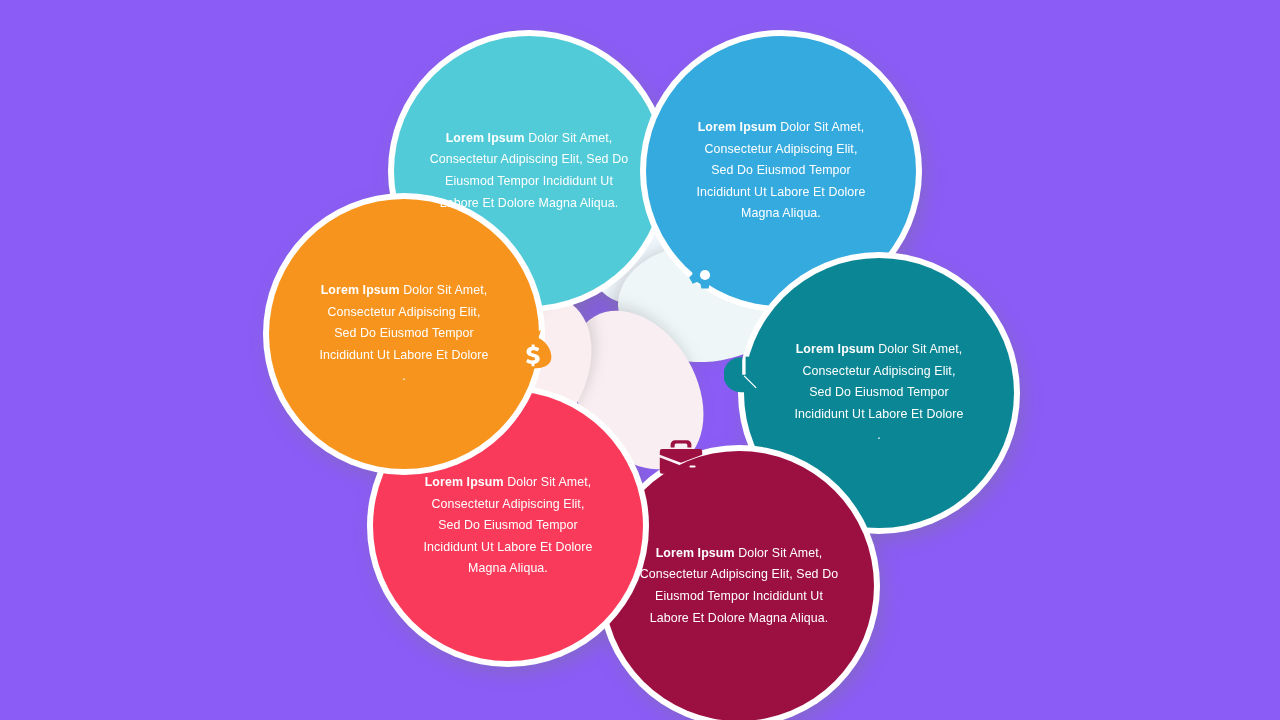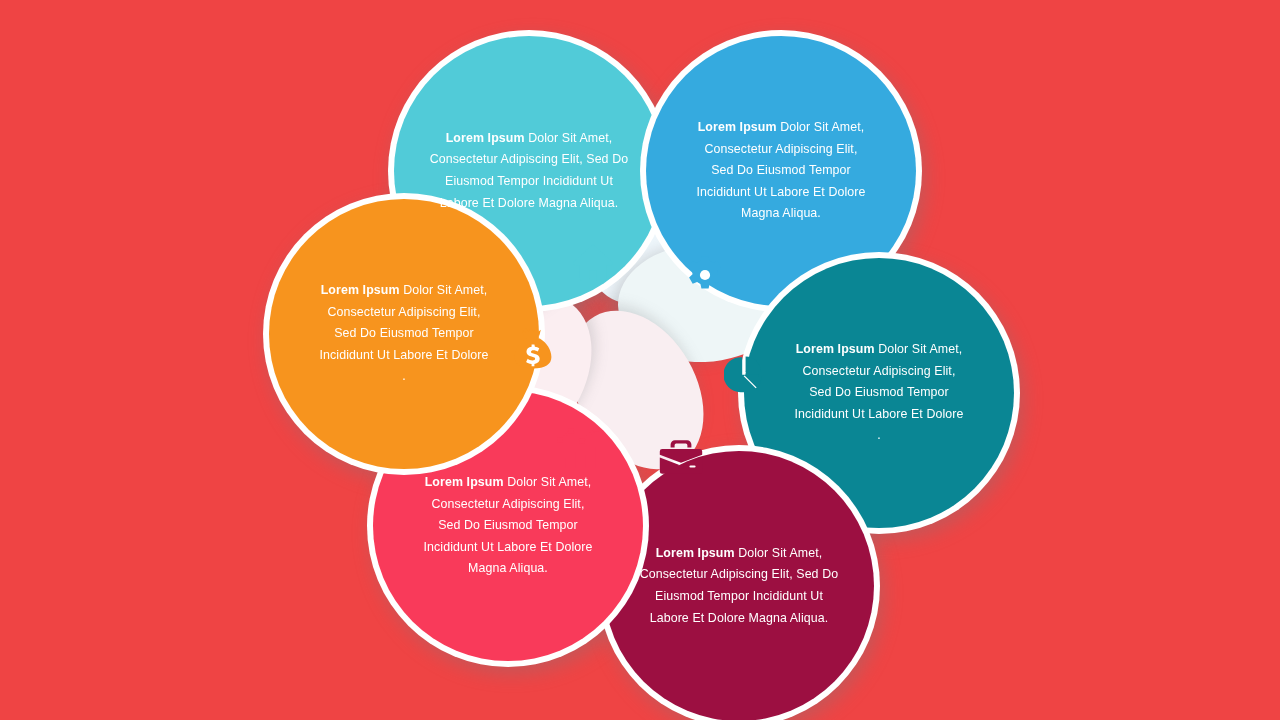--- a/index.html
+++ b/index.html
@@ -11,21 +11,21 @@
   body {
     width: 1280px;
     height: 720px;
     overflow: hidden;
     font-family: "Liberation Sans", sans-serif;
   }
   #stage {
     position: relative;
     width: 1280px;
     height: 720px;
-    background: #ef4444;
+    background: #8b5cf6;
   }
   #diagram {
     position: absolute;
     inset: 0;
   }
   
   .seg {
     position: absolute;
     width: 282px;
     height: 282px;

